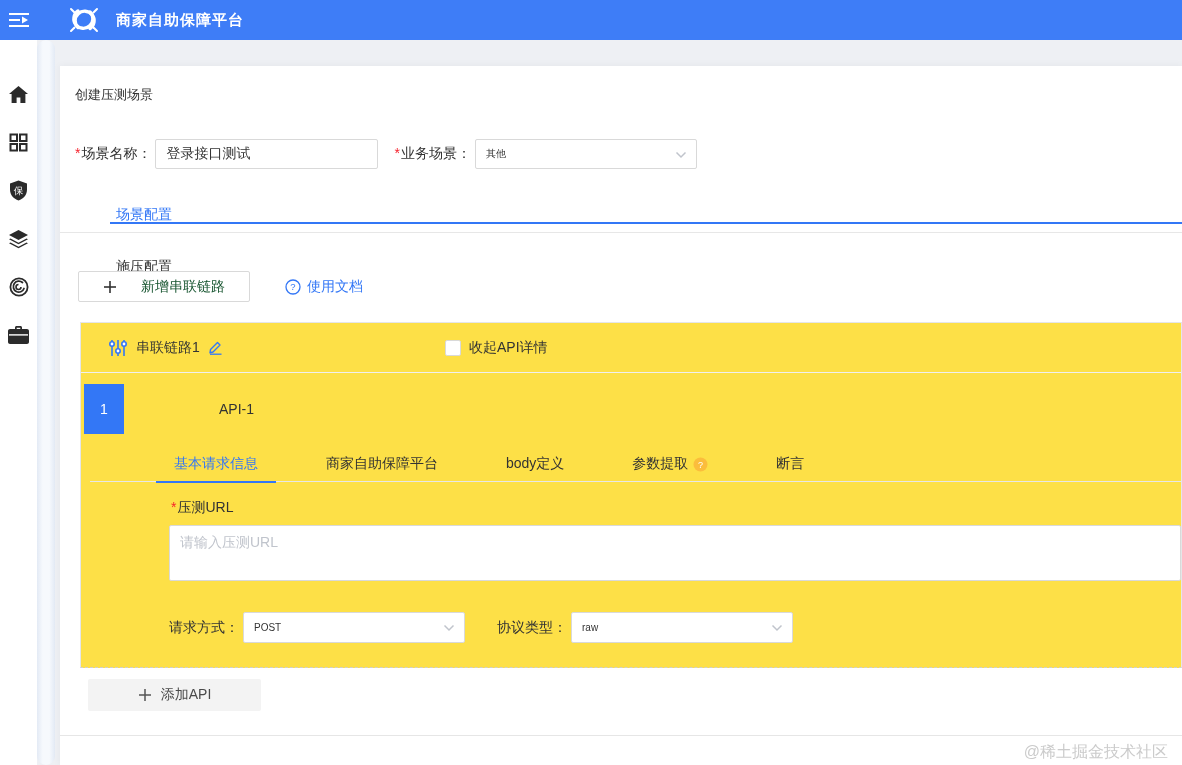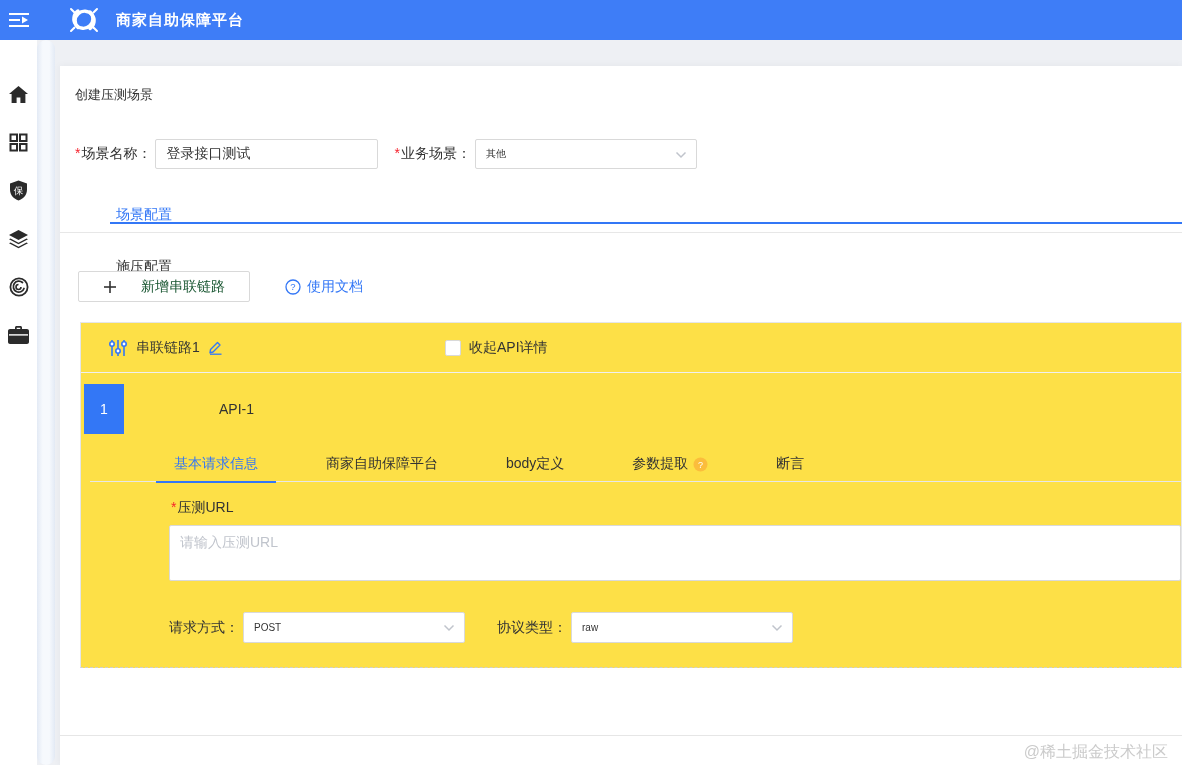--- a/index.html
+++ b/index.html
@@ -310,16 +310,25 @@
           <span class="chev">
             <svg width="12" height="8" viewBox="0 0 12 8">
                 <polyline points="1.5,1.5 6,6 10.5,1.5" fill="none" stroke="#c0c4cc" stroke-width="1.5"></polyline>
               </svg>
           </span>
         </div>
       </div>
     </div>
   </div>
 
+  <button class="add-api">
+    <span>
+      <svg width="14" height="14" viewBox="0 0 14 14">
+          <line x1="7" y1="1" x2="7" y2="13" stroke="#555" stroke-width="1.5"></line>
+          <line x1="1" y1="7" x2="13" y2="7" stroke="#555" stroke-width="1.5"></line>
+        </svg>
+    </span>
+    <span>添加API</span>
+  </button>
 
   <div class="footer-divider"></div>
   <div class="watermark">@稀土掘金技术社区</div>
 </div>
 
 </body></html>

